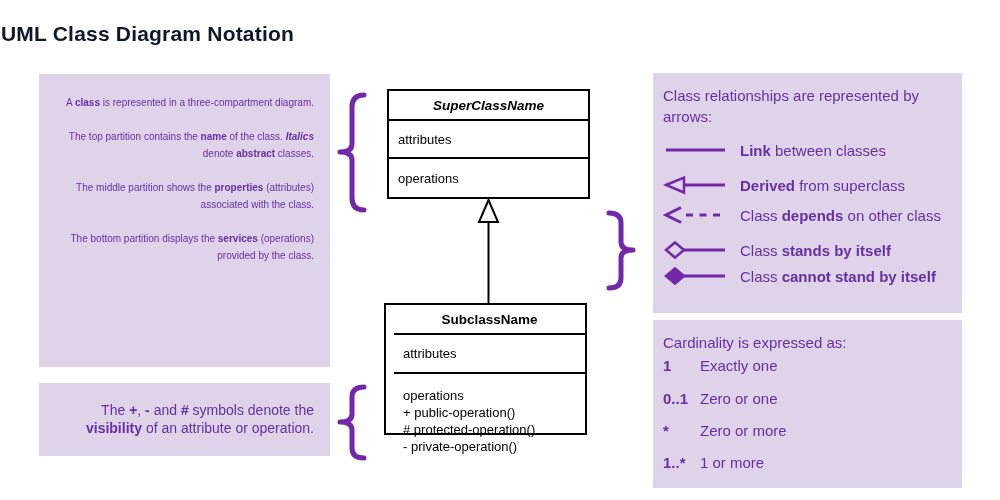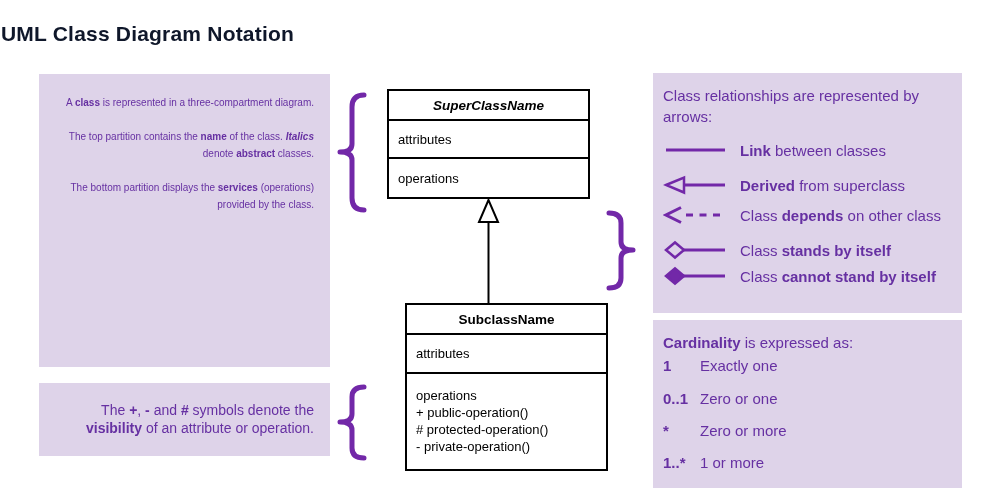--- a/index.html
+++ b/index.html
@@ -28,21 +28,21 @@
   .prb .ph{position:absolute;left:10px;top:13px;width:288px;margin:0;
            font-size:15px;line-height:20px;}
   .crow{position:absolute;left:10px;height:20px;display:flex;align-items:center;
         font-size:15px;}
   .csym{display:inline-block;width:37px;font-weight:700;}
   .clabel{white-space:nowrap;}
   
   .uml-box{position:absolute;box-sizing:border-box;border:2px solid #000;background:#fff;
            color:#000;font-size:13px;}
   .superbox{left:387px;top:89px;width:203px;height:110px;}
-  .subbox{left:405px;top:303px;width:203px;height:168px;}
+  .subbox{left:384px;top:303px;width:203px;height:132px;padding-left:8px;}
   .uml-name{height:28px;border-bottom:2px solid #000;display:flex;align-items:center;
             justify-content:center;font-weight:700;font-size:13.5px;}
   .uml-name.it{font-style:italic;}
   .sec-attrs{border-bottom:2px solid #000;display:flex;align-items:center;padding-left:9px;}
   .superbox .sec-attrs{height:36px;}
   .subbox  .sec-attrs{height:37px;}
   .sec-ops{display:flex;align-items:center;padding-left:9px;}
   .superbox .sec-ops{height:38px;}
   .subbox .sec-ops-list{padding:13px 0 0 9px;line-height:17px;}
   .abs{position:absolute;}
@@ -52,20 +52,21 @@
 </head>
 <body>
 
 <div class="stage">
 
   <h1 class="title">UML Class Diagram Notation</h1>
 
   <section class="panel pa">
     <p><span>A </span><span style="font-weight: 700;">class</span><span> is represented in a three-compartment diagram.</span></p>
     <p><span>The top partition contains the </span><span style="font-weight: 700;">name</span><span> of the class. </span><span style="font-weight: 700; font-style: italic;">Italics</span><span> denote </span><span style="font-weight: 700;">abstract</span><span> classes.</span></p>
+    <p><span>The middle partition shows the </span><span style="font-weight: 700;">properties</span><span> (attributes) associated with the class.</span></p>
     <p><span>The bottom partition displays the </span><span style="font-weight: 700;">services</span><span> (operations) provided by the class.</span></p>
   </section>
 
   <section class="panel pb">
     <p><span>The </span><span style="font-weight: 700;">+</span><span>, </span><span style="font-weight: 700;">-</span><span> and </span><span style="font-weight: 700;">#</span><span> symbols denote the </span><span style="font-weight: 700;">visibility</span><span> of an attribute or operation.</span></p>
   </section>
 
   <svg class="abs brace" style="left:332px;top:90px;" width="38" height="125" viewBox="0 0 38 125">
     <path d="M 32,5 Q 20,5 20,17 L 20,54 Q 20,62 8,62 Q 20,62 20,70 L 20,108 Q 20,120 32,120"></path>
   </svg>
@@ -137,21 +138,21 @@
     <div class="rrow" style="top:192px">
       <svg viewBox="0 0 66 22">
         <line class="sym-stroke" x1="20" y1="11" x2="62" y2="11" stroke-width="3"></line>
         <polygon class="sym-stroke" points="3,11 12,3.5 21,11 12,18.5" fill="#7228a8" stroke-width="2.5"></polygon>
       </svg>
       <span class="rlabel"><span>Class </span><span style="font-weight: 700;">cannot stand by itself</span></span>
     </div>
   </section>
 
   <section class="panel prb">
-    <p class="ph"><span style="font-weight: 700; margin-top: 20px;">Cardinality</span><span> is expressed as:</span></p>
+    <p class="ph"><span style="font-weight: 400; margin-top: 20px;">Cardinality</span><span> is expressed as:</span></p>
 
     <div class="crow" style="top:35px">
       <span class="csym">1</span>
       <span class="clabel">Exactly one</span>
     </div>
     <div class="crow" style="top:68px">
       <span class="csym">0..1</span>
       <span class="clabel">Zero or one</span>
     </div>
     <div class="crow" style="top:100px">

